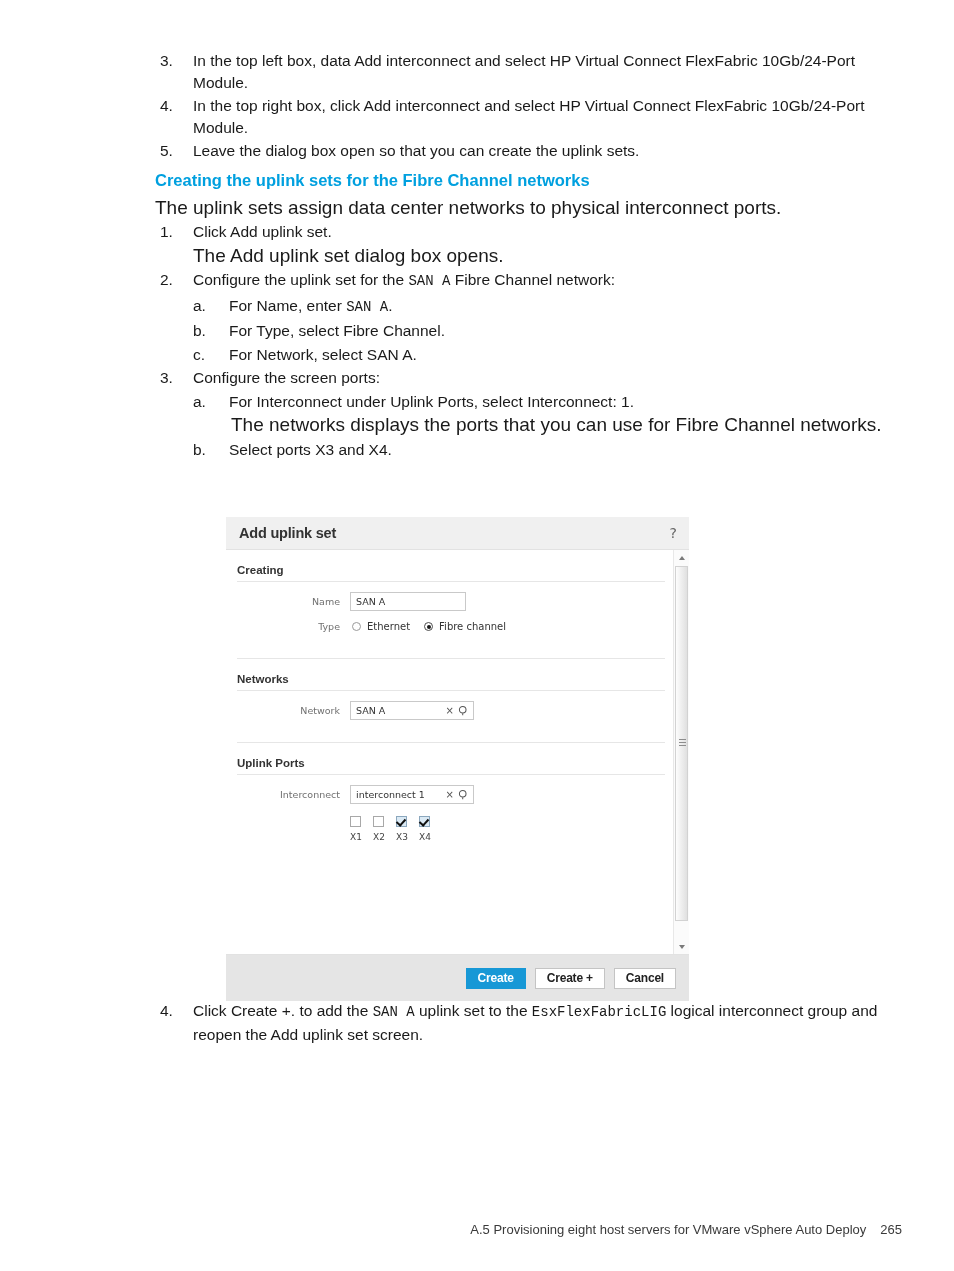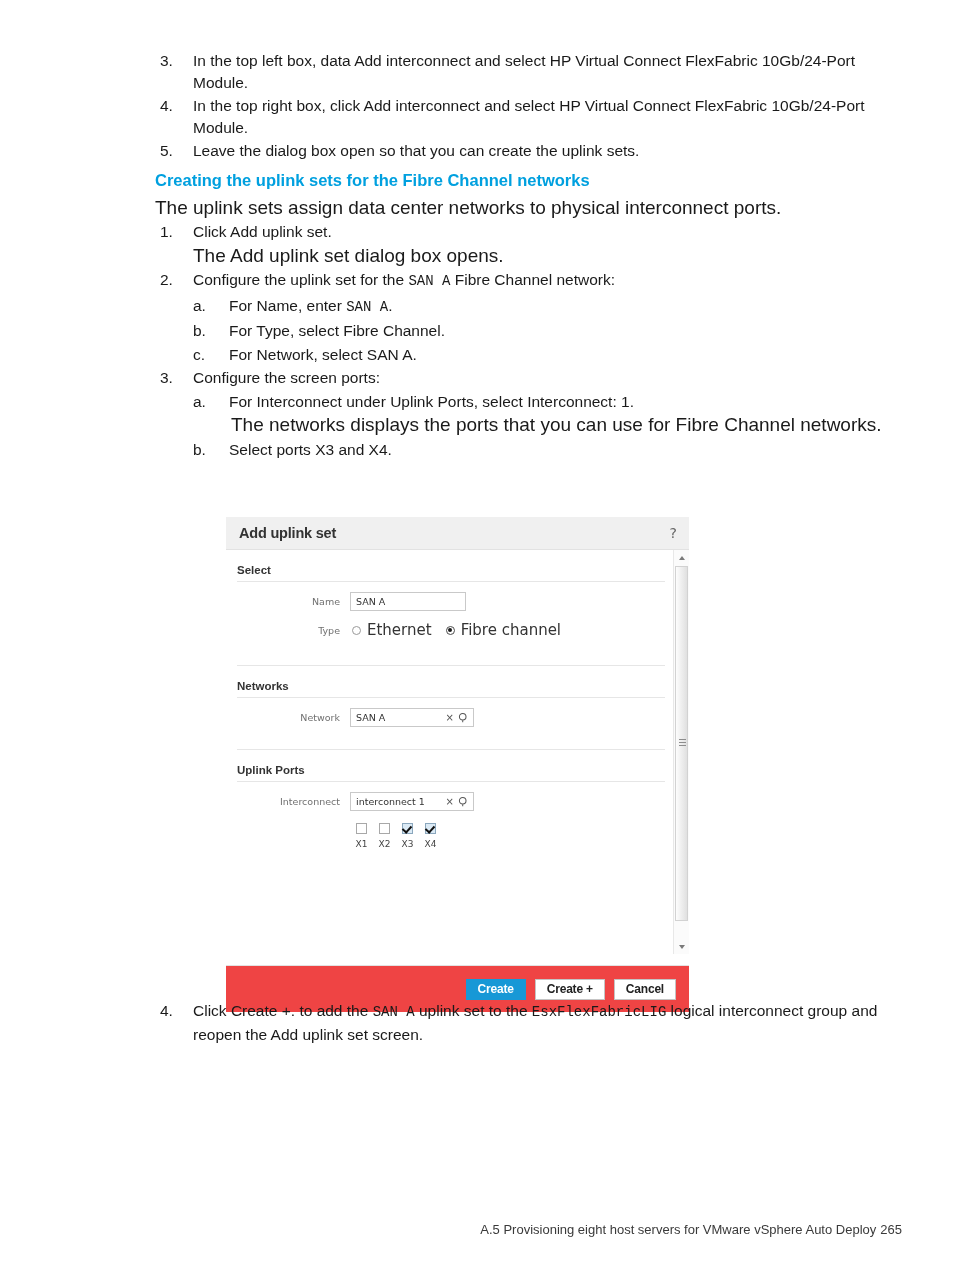--- a/index.html
+++ b/index.html
@@ -199,21 +199,21 @@
     color: #555555;
     font-size: 10px;
     margin-right: 4px;
     cursor: pointer;
   }
   .combo-input .search { line-height: 0; cursor: pointer; }
 
   .radio-group {
     display: flex;
     align-items: flex-end;
-    font-size: 15px;
+    font-size: 10px;
     color: #333333;
     padding-left: 2px;
   }
   .radio-opt {
     display: flex;
     align-items: center;
     margin-right: 14px;
     cursor: pointer;
   }
   .radio {
@@ -238,21 +238,20 @@
   .radio-label { white-space: nowrap; }
 
   .ports {
     display: flex;
     padding: 12px 0 0 113px;
   }
   .port {
     width: 23px;
     display: flex;
     flex-direction: column;
-    align-items: center;
   }
   .port .box {
     width: 11px;
     height: 11px;
     border: 1px solid #a8a8a8;
     background: #ffffff;
     box-sizing: border-box;
     position: relative;
     cursor: pointer;
   }
@@ -336,22 +335,21 @@
   }
 
   .dlg-footer {
     border-top: 1px solid #e2e2e2;
     height: 47px;
     display: flex;
     align-items: center;
     justify-content: flex-end;
     padding-right: 13px;
     box-sizing: border-box;
-    background: #ef4444;
-    margin-top: 11px;
+    background: #e5e5e5;
   }
   .btn {
     font-family: "Liberation Sans", sans-serif;
     font-size: 12px;
     font-weight: bold;
     height: 21px;
     padding: 0 11px;
     box-sizing: border-box;
     display: inline-flex;
     align-items: center;
@@ -384,21 +382,21 @@
     position: absolute;
     left: 0;
     top: 1222px;
     width: 954px;
     text-align: right;
     padding-right: 52px;
     box-sizing: border-box;
     font-size: 13px;
     color: #3a3a3a;
   }
-  .page-footer .pnum { margin-left: 4px; }
+  .page-footer .pnum { margin-left: 14px; }
 </style>
 </head>
 <body>
 
 <div class="page">
 
   <div class="content">
 
     <div class="olist">
       <div class="li">
@@ -469,21 +467,21 @@
 
     <div class="dlg-header">
       <div class="dlg-title">Add uplink set</div>
       <div class="dlg-help">?</div>
     </div>
 
     <div class="dlg-body">
 
       <div class="dlg-scrollarea">
 
-        <div class="section-title">Select</div>
+        <div class="section-title">Creating</div>
         <hr class="rule">
 
         <div class="field-row">
           <div class="field-label">Name</div>
           <div class="field-ctl">
             <div class="text-input">SAN A</div>
           </div>
         </div>
 
         <div class="field-row">

